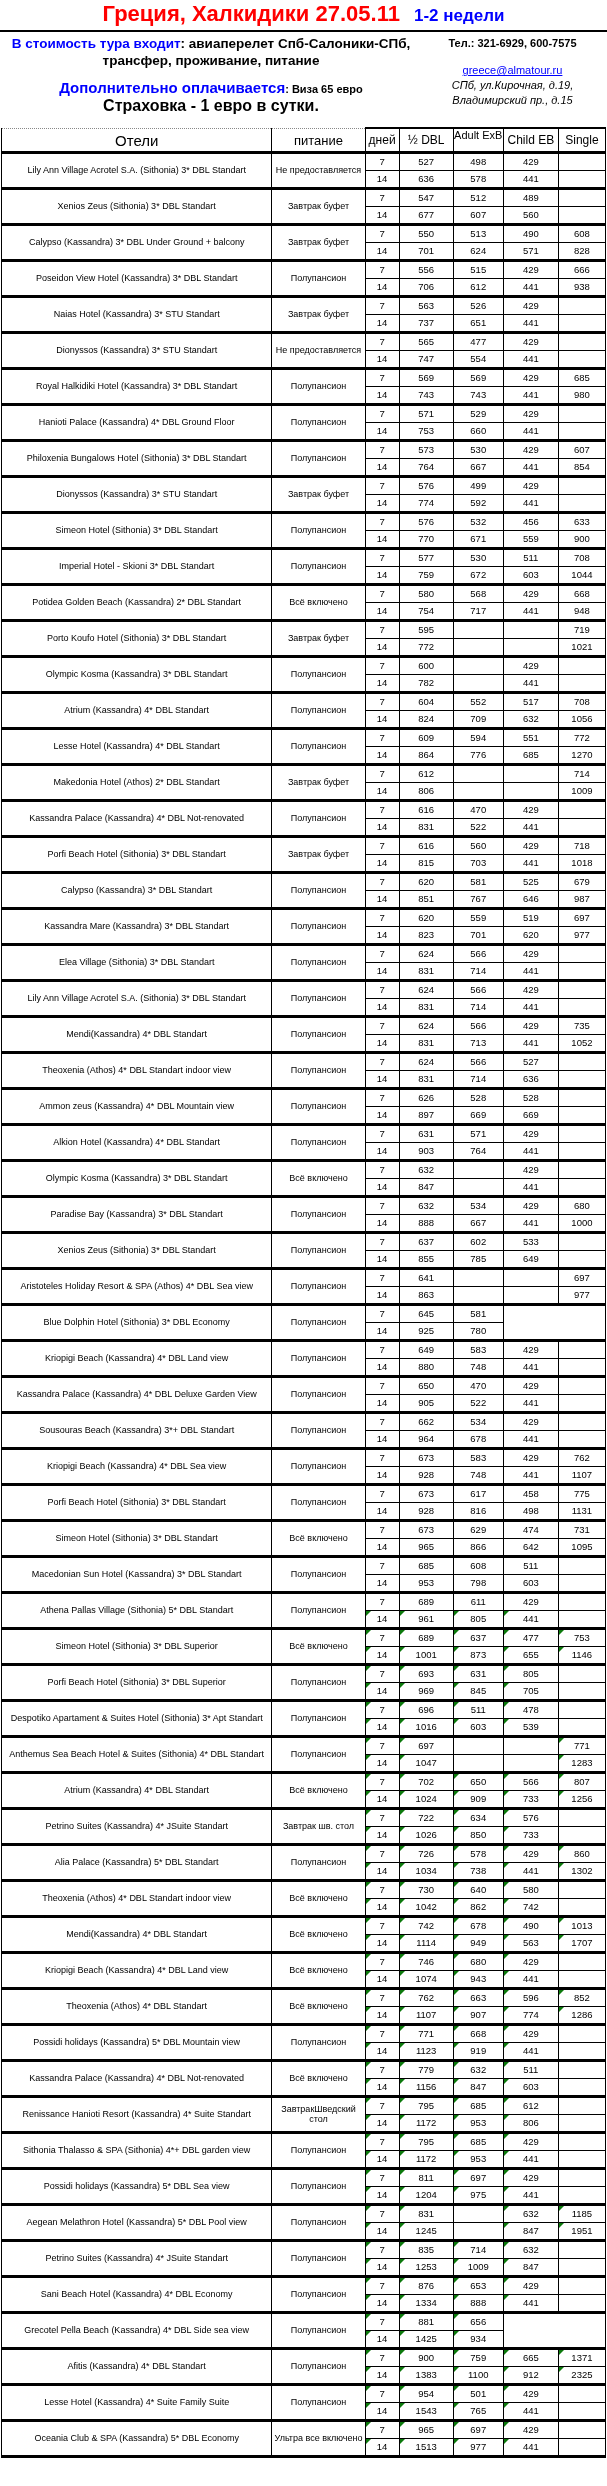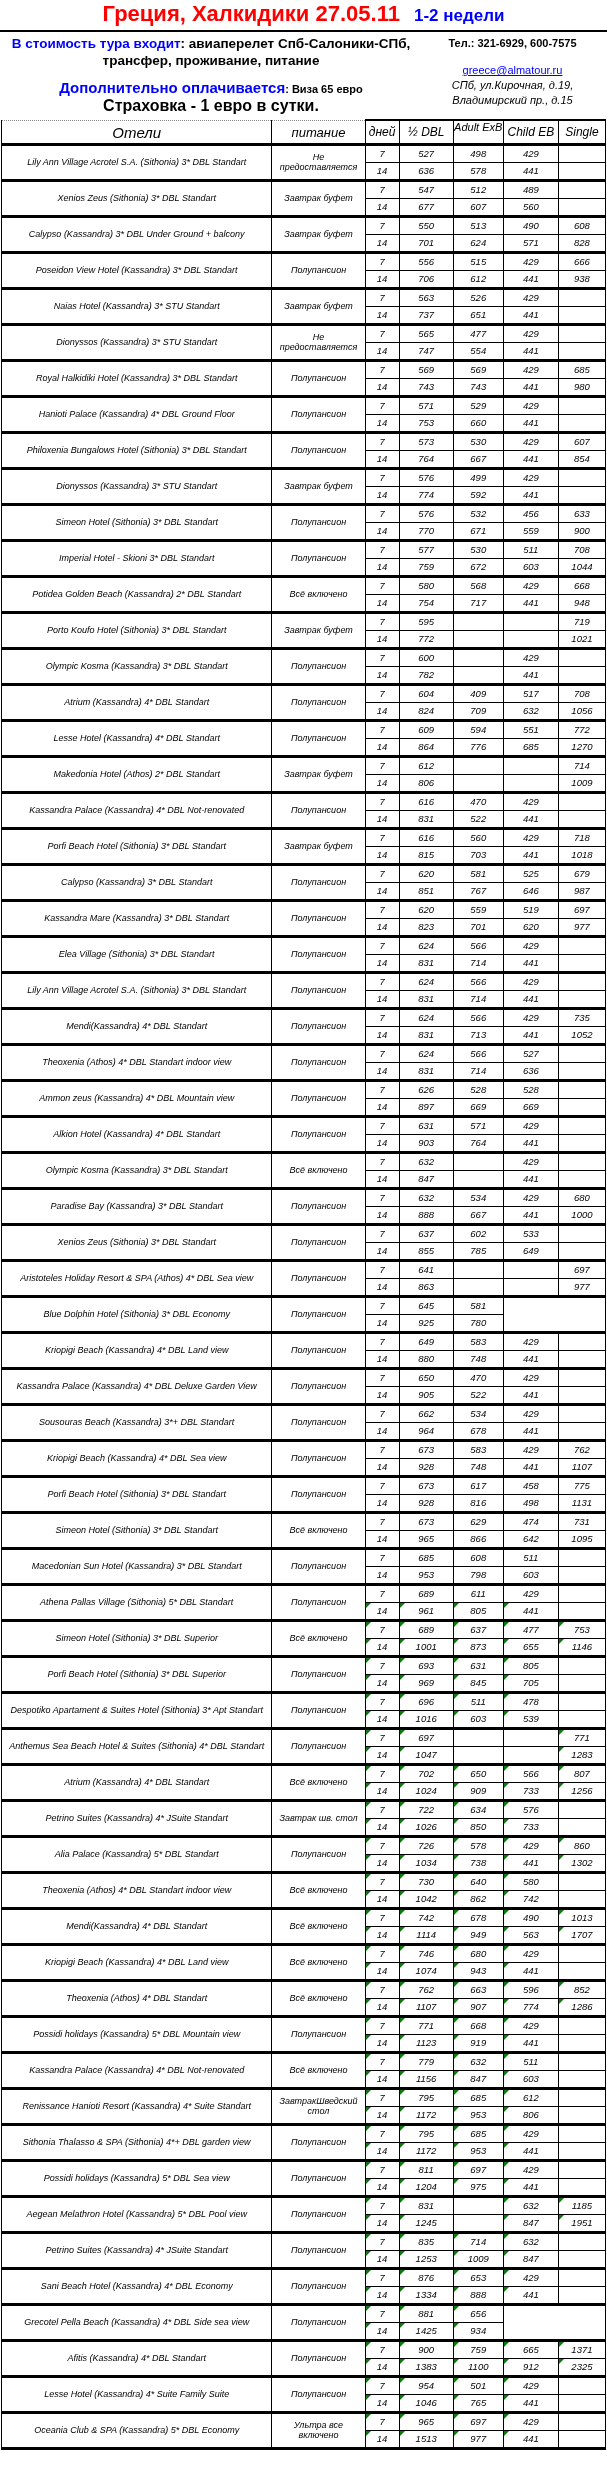--- a/index.html
+++ b/index.html
@@ -18,21 +18,21 @@
   .blue-label{color:#00f;font-weight:bold;}
   .includes{font-size:13.5px;font-weight:bold;line-height:1.25;}
   .phone{font-size:11px;font-weight:bold;line-height:1.3;}
   .email{display:inline-block;margin-top:14px;font-size:11px;color:#00f;text-decoration:underline;cursor:pointer;}
   .extra{font-size:11px;font-weight:bold;margin-top:8px;line-height:1.3;}
   .extra .blue-label{font-size:15px;}
   .insurance{font-size:16px;font-weight:bold;}
   .address{font-size:11px;line-height:1.35;margin-top:0;font-style:italic;}
 
   
-  table{border-collapse:collapse;table-layout:fixed;width:605px;margin:4px 0 0 1px;font-style:italic;}
+  table{border-collapse:collapse;table-layout:fixed;width:605px;margin:12px 0 0 1px;}
   col.c1{width:270px}col.c2{width:93px}col.c3{width:34px}
   col.c4{width:54px}col.c5{width:50px}col.c6{width:55px}col.c7{width:47px}
 
   thead th{border:1px solid #000;border-bottom:3px solid #000;font-weight:normal;
            height:22px;padding:0;overflow:hidden;background:#fff;}
   th.h-hotels{font-size:15px;border-top:1px dotted #888;}
   th.h-meal{font-size:13px;border-top:1px dotted #888;}
   th.h-days,th.h-dbl,th.h-child,th.h-single{font-size:12px;border-top:2px solid #000000;}
   th.h-adult{font-size:11px;line-height:10px;border-top:2px solid #000;}
   th.h-adult div{height:20px;overflow:hidden;}
@@ -336,21 +336,21 @@
           <td class="">782</td>
           <td class=""></td>
           <td class="">441</td>
           <td class=""></td>
         </tr>
         <tr>
           <td class="c-hotel" rowspan="2">Atrium  (Kassandra) 4* DBL Standart</td>
           <td class="c-meal" rowspan="2">Полупансион</td>
           <td class="">7</td>
           <td class="">604</td>
-          <td class="">409</td>
+          <td class="">552</td>
           <td class="">517</td>
           <td class="">708</td>
         </tr>
         <tr class="last">
           <td class="">14</td>
           <td class="">824</td>
           <td class="">709</td>
           <td class="">632</td>
           <td class="">1056</td>
         </tr>
@@ -1088,21 +1088,21 @@
           <td class="c-hotel" rowspan="2">Lesse Hotel (Kassandra) 4* Suite Family Suite</td>
           <td class="c-meal" rowspan="2">Полупансион</td>
           <td class="flag">7</td>
           <td class="flag">954</td>
           <td class="flag">501</td>
           <td class="flag">429</td>
           <td class=""></td>
         </tr>
         <tr class="last">
           <td class="flag">14</td>
-          <td class="flag">1046</td>
+          <td class="flag">1543</td>
           <td class="flag">765</td>
           <td class="flag">441</td>
           <td class=""></td>
         </tr>
         <tr>
           <td class="c-hotel" rowspan="2">Oceania Club &amp; SPA (Kassandra) 5* DBL Economy</td>
           <td class="c-meal" rowspan="2">Ультра все включено</td>
           <td class="flag">7</td>
           <td class="flag">965</td>
           <td class="flag">697</td>

